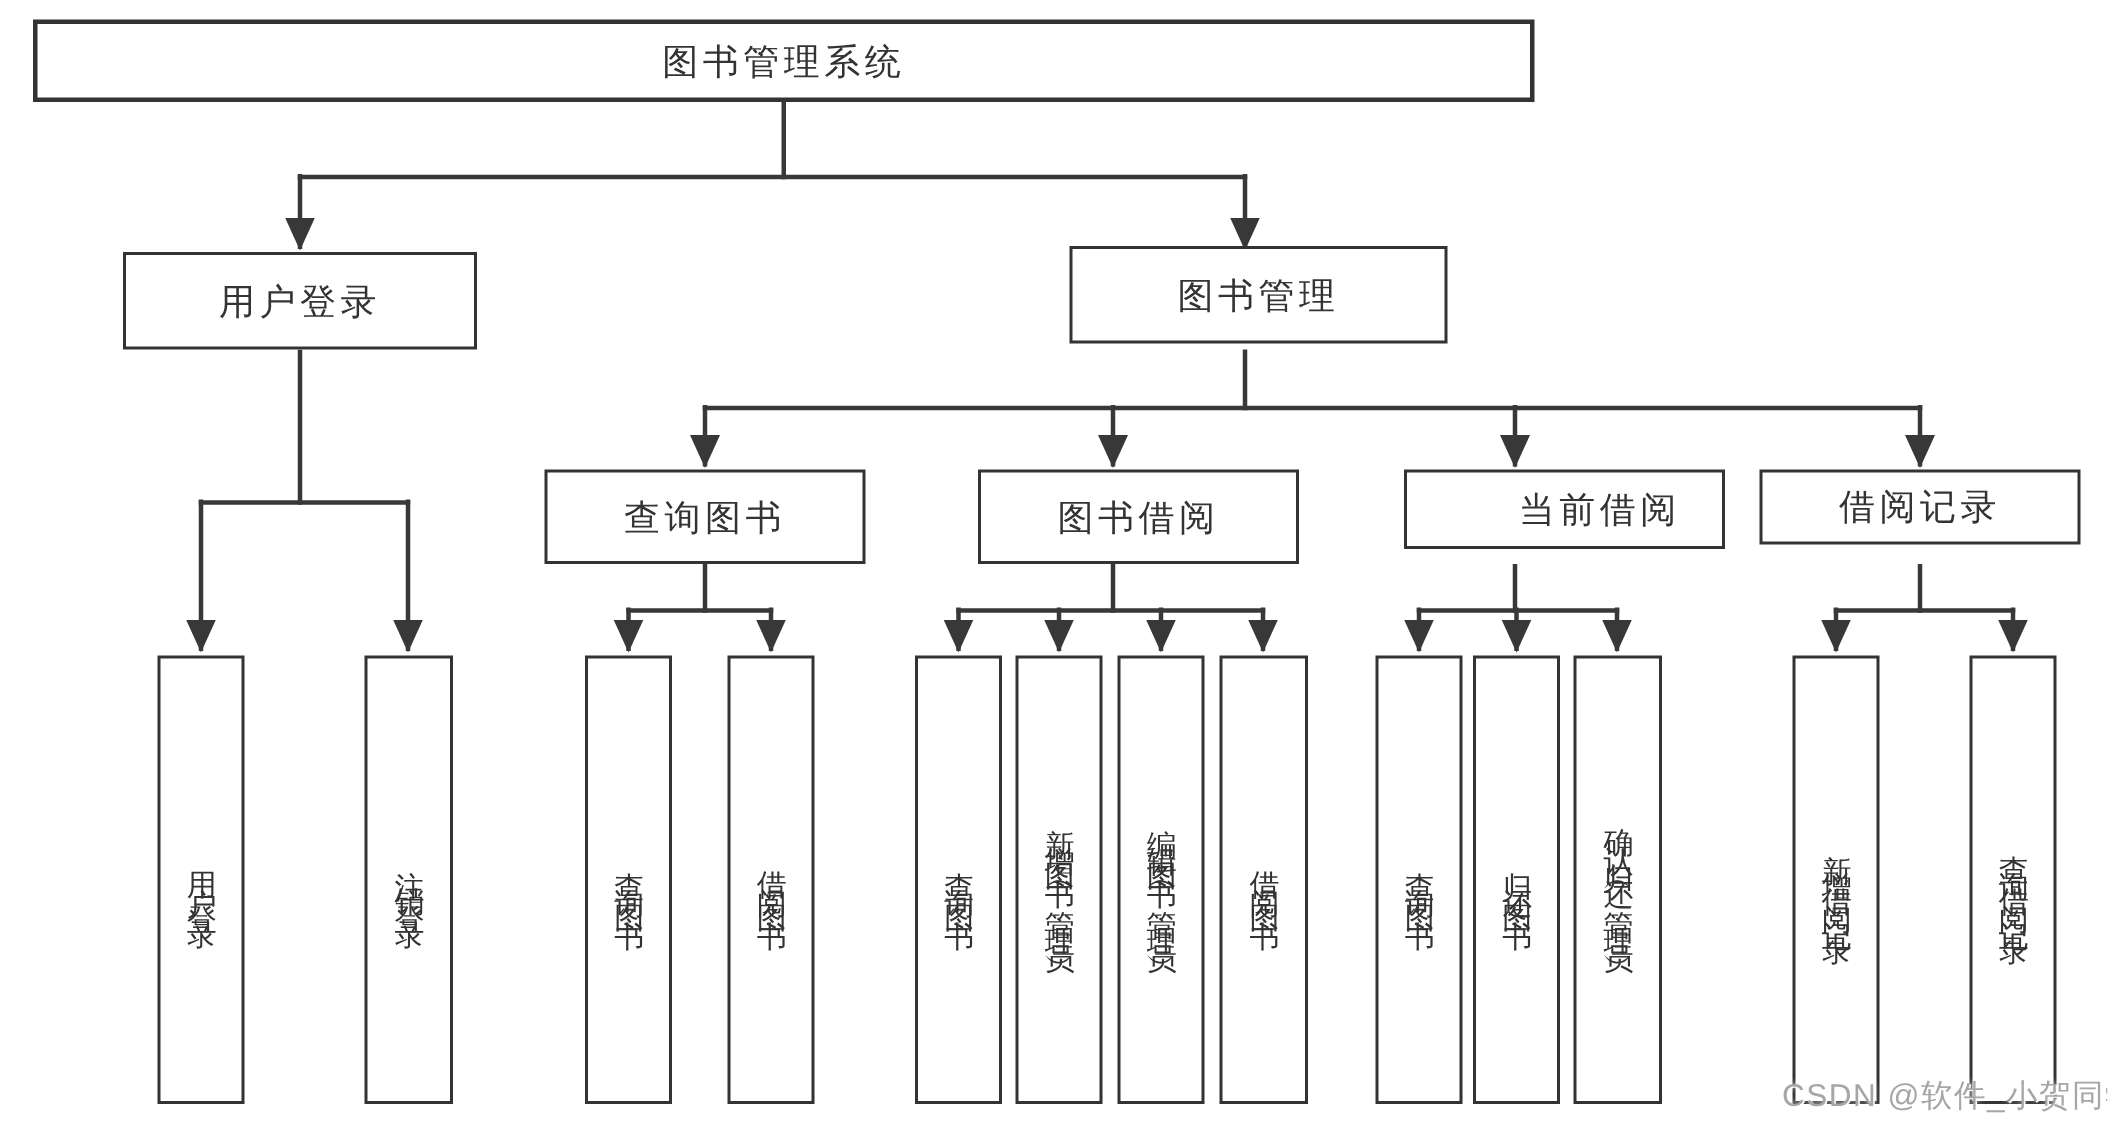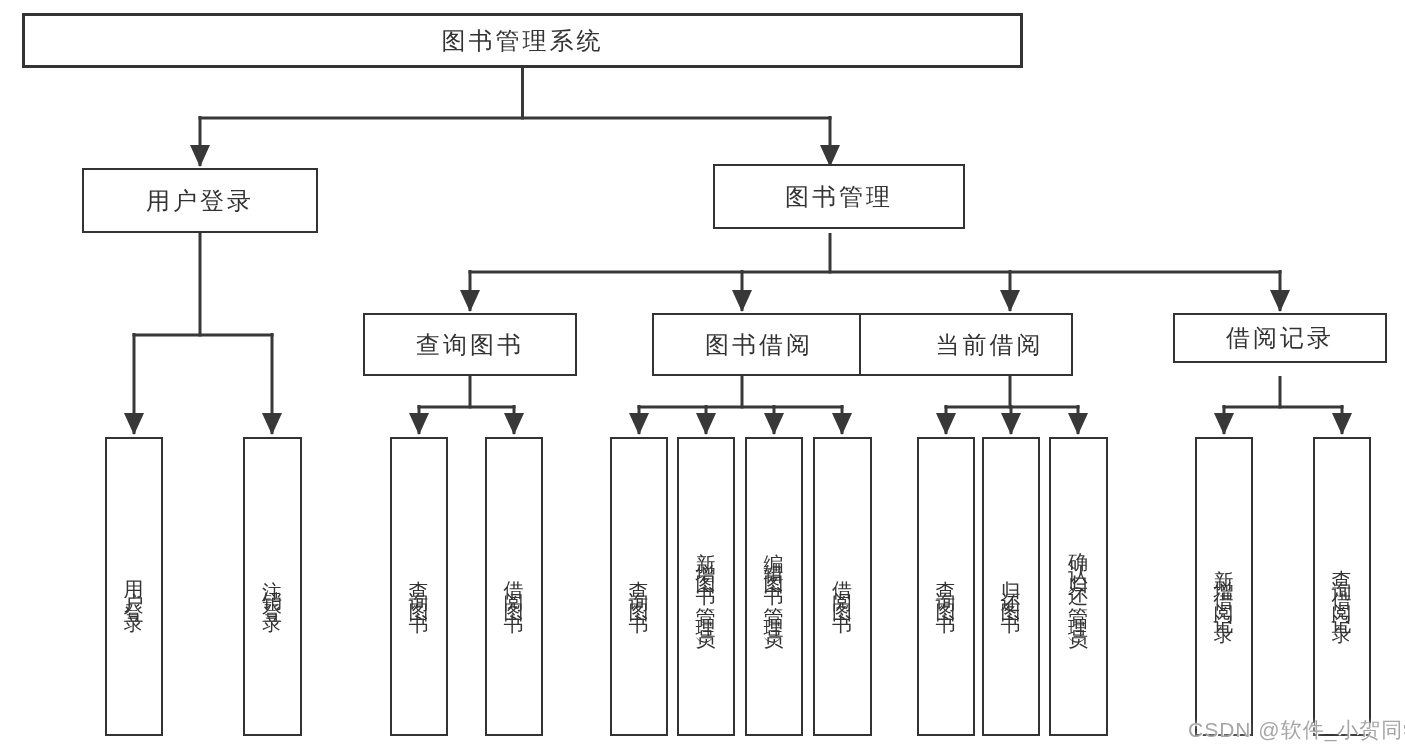--- a/index.html
+++ b/index.html
@@ -90,21 +90,21 @@
   <div class="node h" style="left:713px;top:164px;width:252px;height:65px;">
     <span>图书管理</span>
   </div>
 
   <div class="node h" style="left:363px;top:313px;width:214px;height:63px;">
     <span>查询图书</span>
   </div>
   <div class="node h" style="left:635px;top:313px;width:214px;height:63px;margin-left:17px;">
     <span>图书借阅</span>
   </div>
-  <div class="node h" style="left:859px;top:313px;width:214px;height:63px;padding-left:47px;">
+  <div class="node h" style="left:936px;top:313px;width:214px;height:53px;padding-left:47px;">
     <span>当前借阅</span>
   </div>
   <div class="node h" style="left:1173px;top:313px;width:214px;height:50px;">
     <span>借阅记录</span>
   </div>
 
   <div class="node v" style="left:105px;top:437px;width:58px;height:299px;">
     <span>用户登录</span>
   </div>
   <div class="node v" style="left:243px;top:437px;width:59px;height:299px;">

